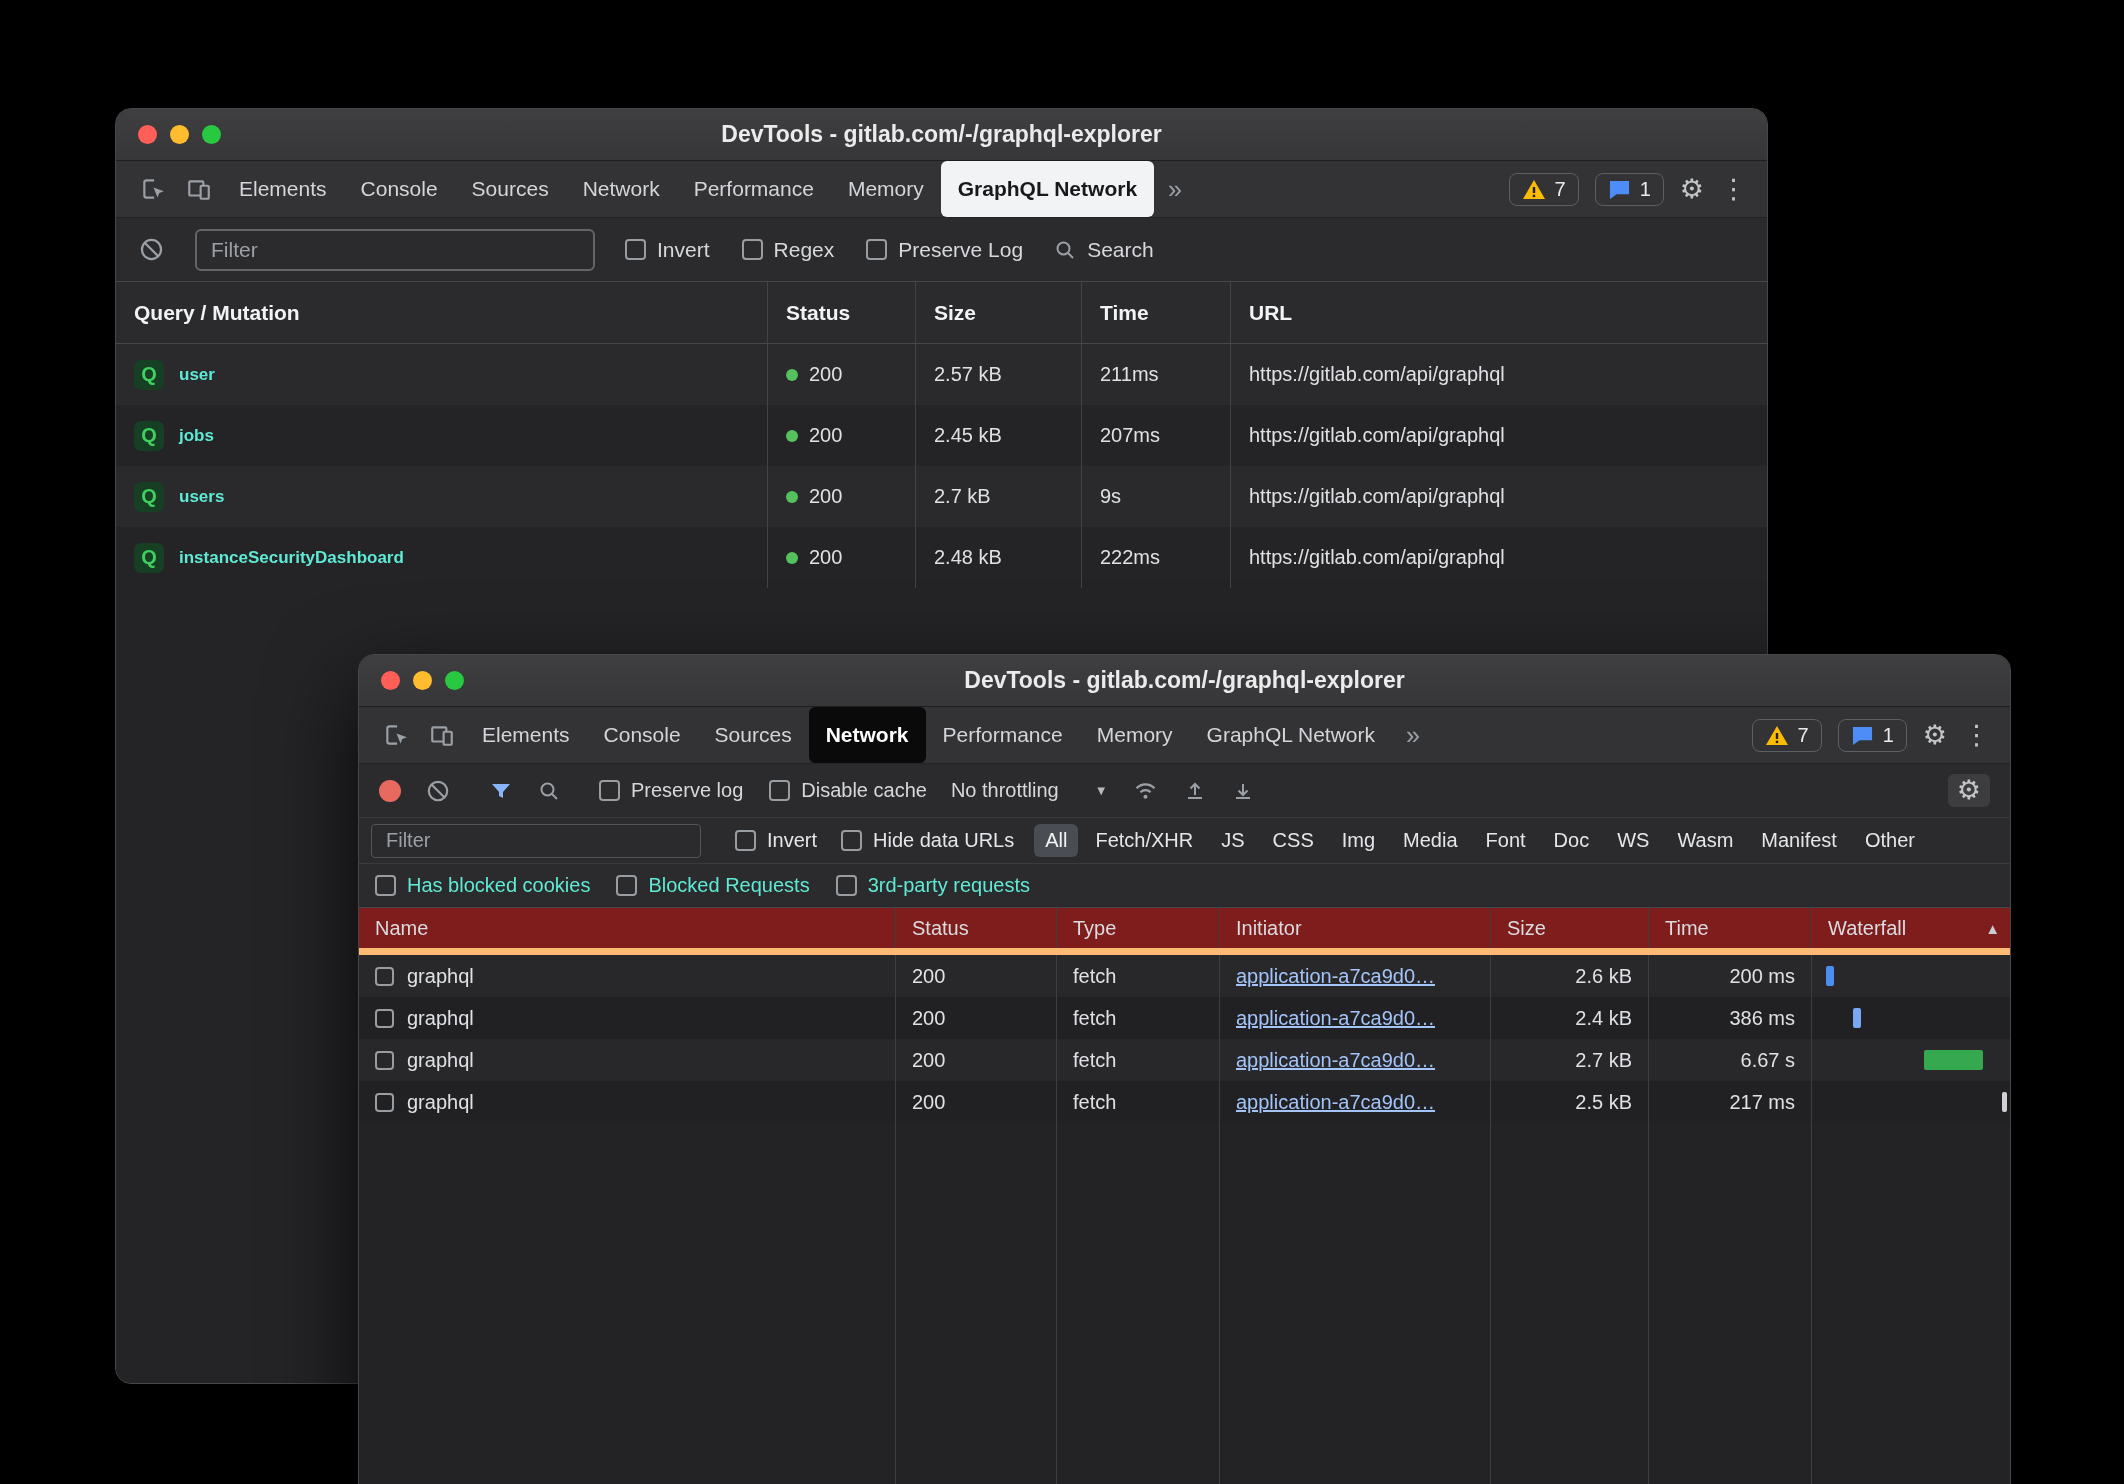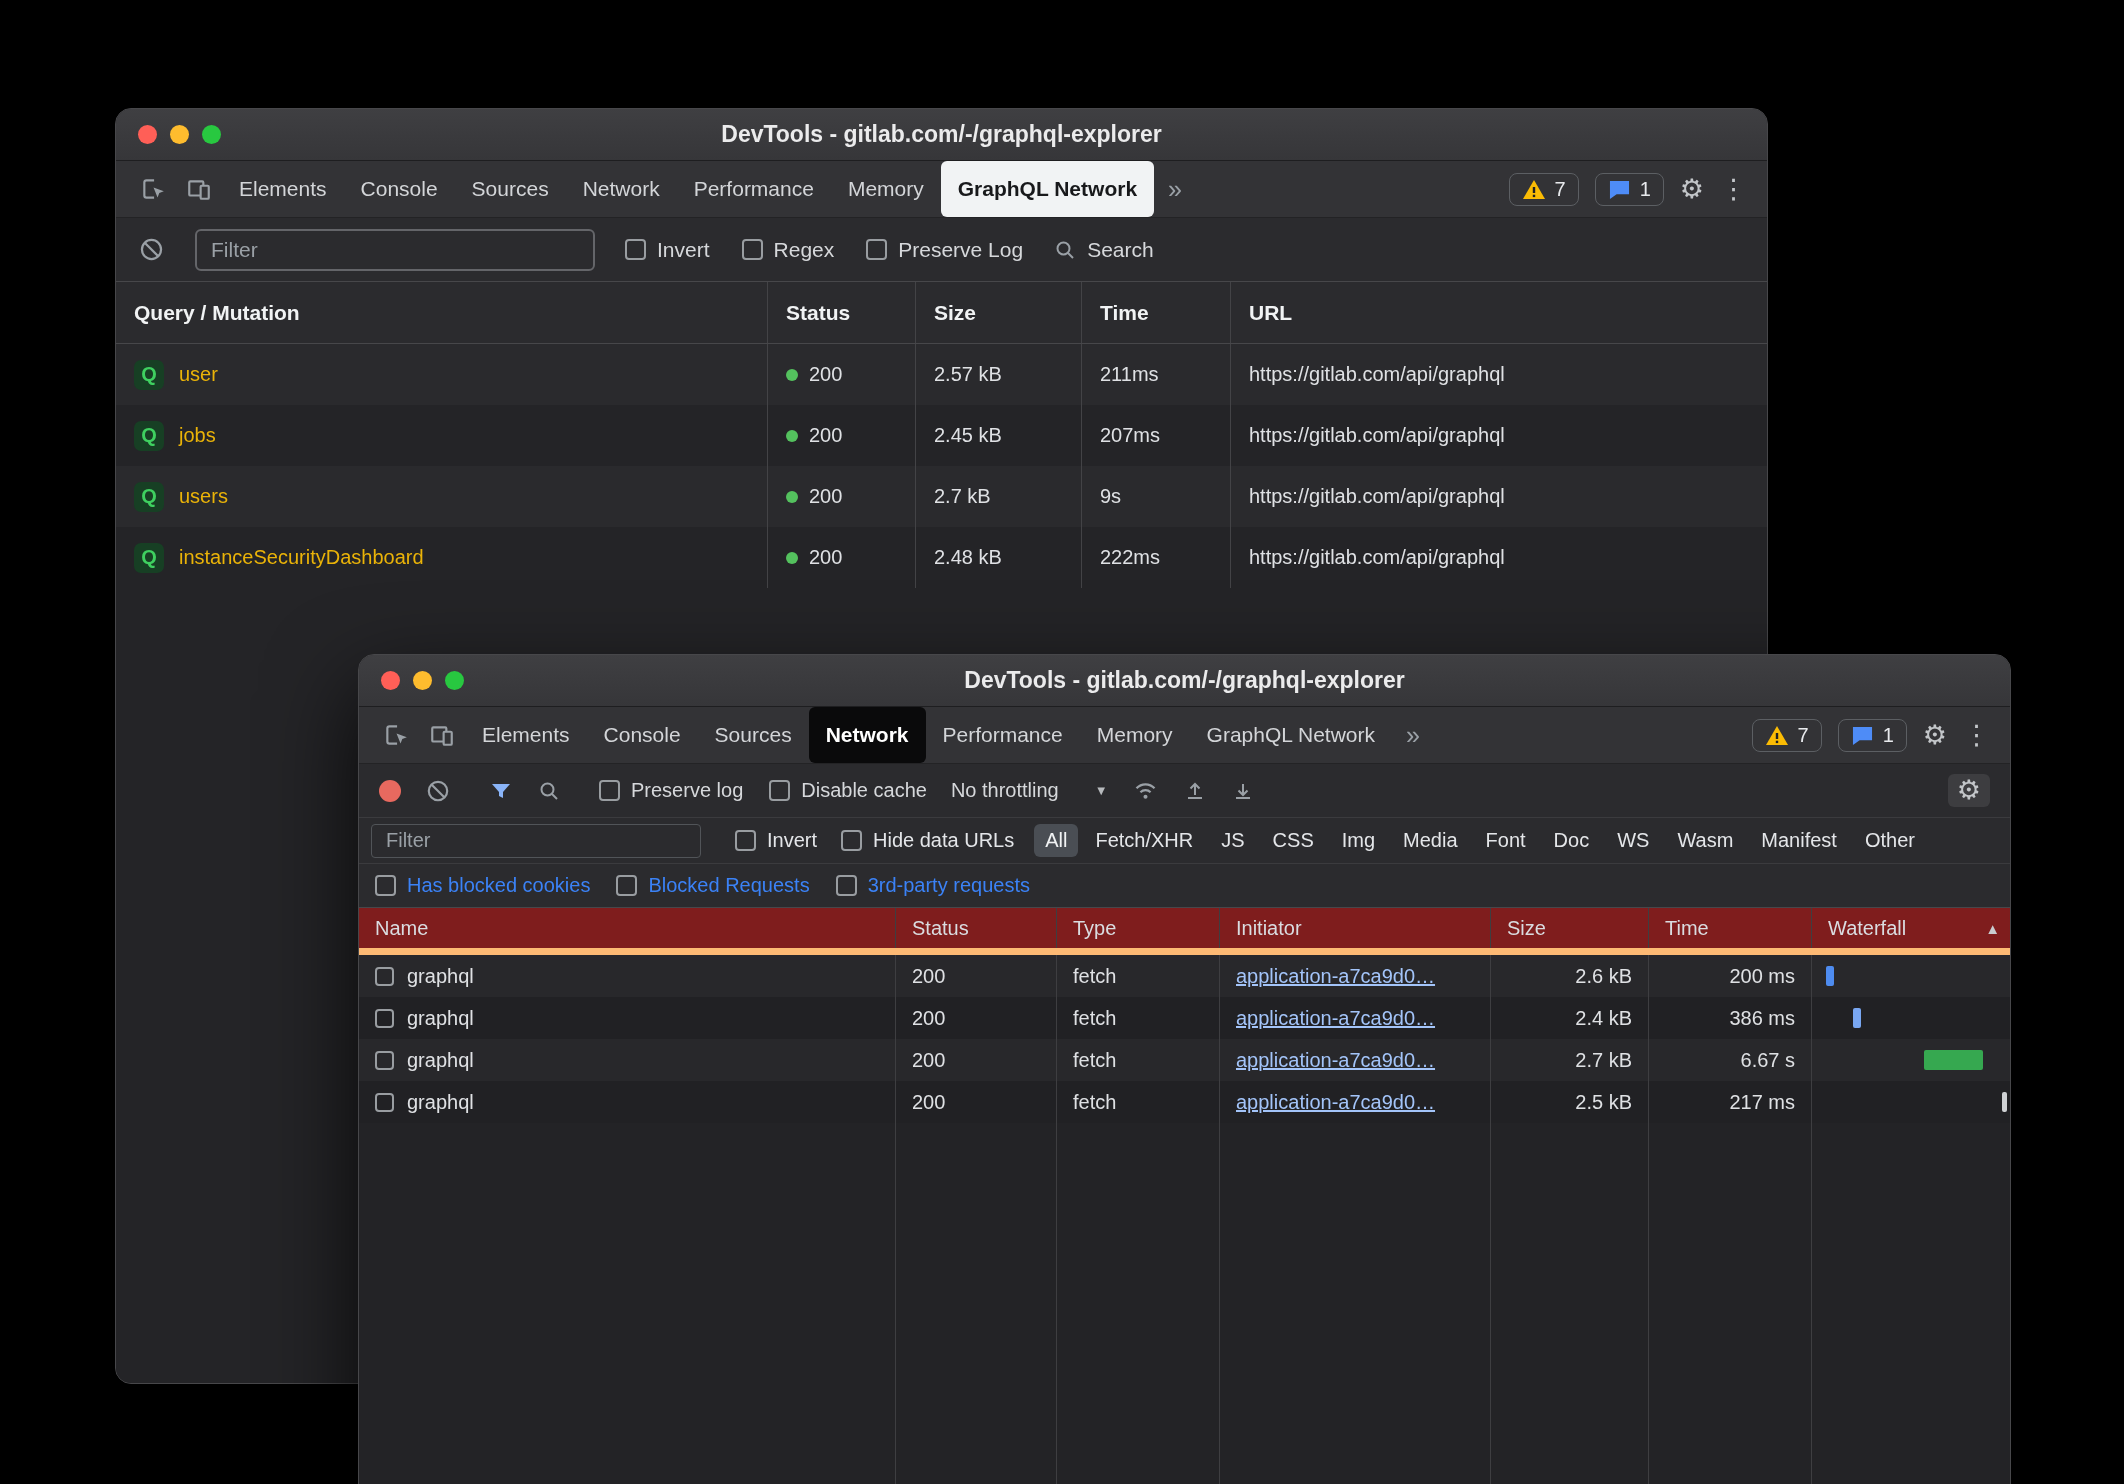--- a/index.html
+++ b/index.html
@@ -53,36 +53,36 @@
   .dd-arrow { font-size:13px; color:#b7babd; }
   .gear-box { margin-left:auto; background:#3d3d40; border-radius:6px; padding:3px 9px; }
 
   .filterbar2 { flex:none; height:46px; background:#2b2b2e; border-bottom:1px solid #3b3b3e;
                 display:flex; align-items:center; gap:20px; padding:0 12px; color:#e4e6e9; font-size:20px; }
   .filter-input.small { width:330px; height:34px; border:1px solid #515458; border-radius:4px; font-size:20px; }
   .type-filters { display:flex; align-items:center; gap:6px; }
   .pill { padding:5px 11px; border-radius:6px; white-space:nowrap; }
   .pill.selected { background:#4a4e54; color:#f1f3f4; }
   .blockedbar { flex:none; height:44px; background:#2b2b2e; border-bottom:1px solid #47474a;
-                display:flex; align-items:center; gap:26px; padding:0 16px; color:#3b82f6; font-size:20px; }
+                display:flex; align-items:center; gap:26px; padding:0 16px; color:#5eead4; font-size:20px; }
 
   
   .t1-grid { display:grid; grid-template-columns:651px 148px 166px 149px 1fr; }
   .t1-head { flex:none; height:62px; background:#2b2b2e; border-bottom:1px solid #47474a;
              color:#f1f3f4; font-weight:bold; font-size:21px; }
   .hc, .c { display:flex; align-items:center; padding:0 18px; height:100%;
             border-left:1px solid #434346; overflow:hidden; white-space:nowrap; }
   .hc:first-child, .c:first-child { border-left:none; }
   .t1-row { height:61px; color:#dfe1e4; font-size:20px; }
   .t1-row:nth-of-type(odd)  { background:#2a2a2d; }
   .t1-row:nth-of-type(even) { background:#242427; }
   .qbadge { width:30px; height:30px; border-radius:7px; background:#173f24; color:#3fd060;
             font-weight:bold; font-size:20px; display:flex; align-items:center; justify-content:center;
             margin-right:15px; flex:none; }
-  .rowname { color:#eab308; font-weight:normal; font-size:20px; }
+  .rowname { color:#5eead4; font-weight:bold; font-size:17px; }
   .dot { width:12px; height:12px; border-radius:50%; background:#54c15e; margin-right:11px; flex:none; }
   .t1-fill { flex:1; background:#242427; }
 
   
   .t2-grid { display:grid; grid-template-columns:536px 161px 163px 271px 158px 163px 1fr; }
   .t2-head { flex:none; height:47px; background:#7f1d1d; border-bottom:7px solid #fdba74;
              color:#dadce0; font-size:20px; }
   .t2-head .hc { padding:0 16px; border-left-color:#3e3e41; position:relative; }
   .t2-row { height:42px; color:#dfe1e4; font-size:20px; }
   .t2-row .c { padding:0 16px; border-left-color:#3e3e41; }

